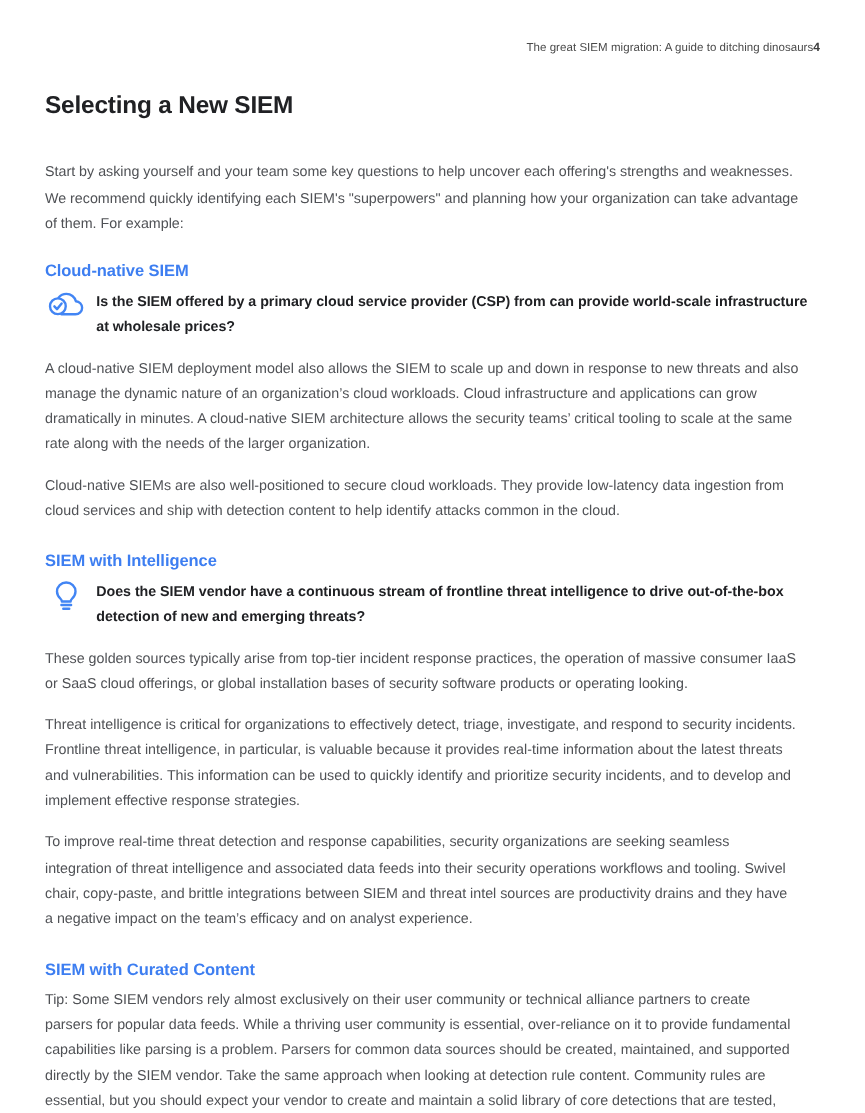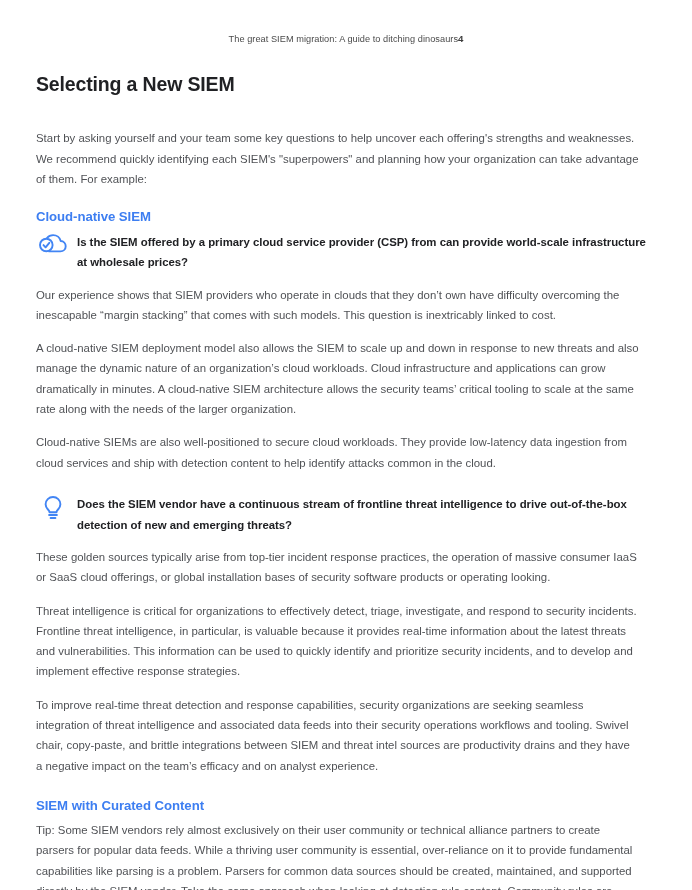--- a/index.html
+++ b/index.html
@@ -20,21 +20,21 @@
     box-sizing: border-box;
     overflow: hidden;
   }
   .running-header {
     position: absolute;
     left: 36px;
     top: 33px;
     right: 36px;
     display: flex;
     align-items: baseline;
-    justify-content: center;
+    justify-content: flex-end;
   }
   .running-header .rh-title {
     font-size: 9.2px;
     color: #4a4a4a;
     letter-spacing: 0.05px;
     line-height: 1.3;
   }
   .running-header .rh-page {
     font-size: 9.6px;
     color: #3c3c3c;
@@ -129,27 +129,27 @@
         <span class="q-icon">
           <svg width="30" height="26" viewBox="0 0 30 26" fill="none">
             <path d="M11.2 20.4 H22.4 C25.4 20.4 27.7 18.1 27.7 15.2 C27.7 12.4 25.5 10.1 22.7 10.0 C21.9 6.6 18.8 4.1 15.1 4.1 C12.6 4.1 10.4 5.2 9.0 7.0" stroke="#4285f4" stroke-width="1.9" stroke-linecap="round" stroke-linejoin="round"></path>
             <circle cx="8.3" cy="14.0" r="6.3" stroke="#4285f4" stroke-width="1.9" fill="#ffffff"></circle>
             <path d="M5.5 14.1 L7.6 16.3 L11.3 11.8" stroke="#4285f4" stroke-width="1.9" stroke-linecap="round" stroke-linejoin="round" fill="none"></path>
           </svg>
         </span>
         <span class="q-text">Is the SIEM offered by a primary cloud service provider (CSP) from can provide world-scale infrastructure at wholesale prices?</span>
       </div>
       <div class="paras">
-        <p class="body-text">Our experience shows that SIEM providers who operate in clouds that they don’t own have difficulty overcoming the inescapable “margin stacking” that comes with such models. This question is inextricably linked to cost.</p>
         <p class="body-text">A cloud-native SIEM deployment model also allows the SIEM to scale up and down in response to new threats and also manage the dynamic nature of an organization’s cloud workloads. Cloud infrastructure and applications can grow dramatically in minutes. A cloud-native SIEM architecture allows the security teams’ critical tooling to scale at the same rate along with the needs of the larger organization.</p>
         <p class="body-text">Cloud-native SIEMs are also well-positioned to secure cloud workloads. They provide low-latency data ingestion from cloud services and ship with detection content to help identify attacks common in the cloud.</p>
       </div>
     </div>
 
     <div class="section">
+      <h2 class="section-heading">SIEM with Intelligence</h2>
       <div class="question-block">
         <span class="q-icon">
           <svg width="26" height="28" viewBox="0 0 26 28" fill="none">
             <path d="M13 3.0 C8.9 3.0 5.6 6.2 5.6 10.2 C5.6 12.9 7.0 14.6 8.4 16.0 C9.1 16.7 9.5 17.3 9.5 18.2 L16.5 18.2 C16.5 17.3 16.9 16.7 17.6 16.0 C19.0 14.6 20.4 12.9 20.4 10.2 C20.4 6.2 17.1 3.0 13 3.0 Z" stroke="#4285f4" stroke-width="1.9" stroke-linecap="round" stroke-linejoin="round"></path>
             <line x1="9.1" y1="21.0" x2="16.9" y2="21.0" stroke="#4285f4" stroke-width="1.9" stroke-linecap="round"></line>
             <line x1="10.6" y1="24.0" x2="15.4" y2="24.0" stroke="#4285f4" stroke-width="1.9" stroke-linecap="round"></line>
           </svg>
         </span>
         <span class="q-text">Does the SIEM vendor have a continuous stream of frontline threat intelligence to drive out-of-the-box detection of new and emerging threats?</span>
       </div>

